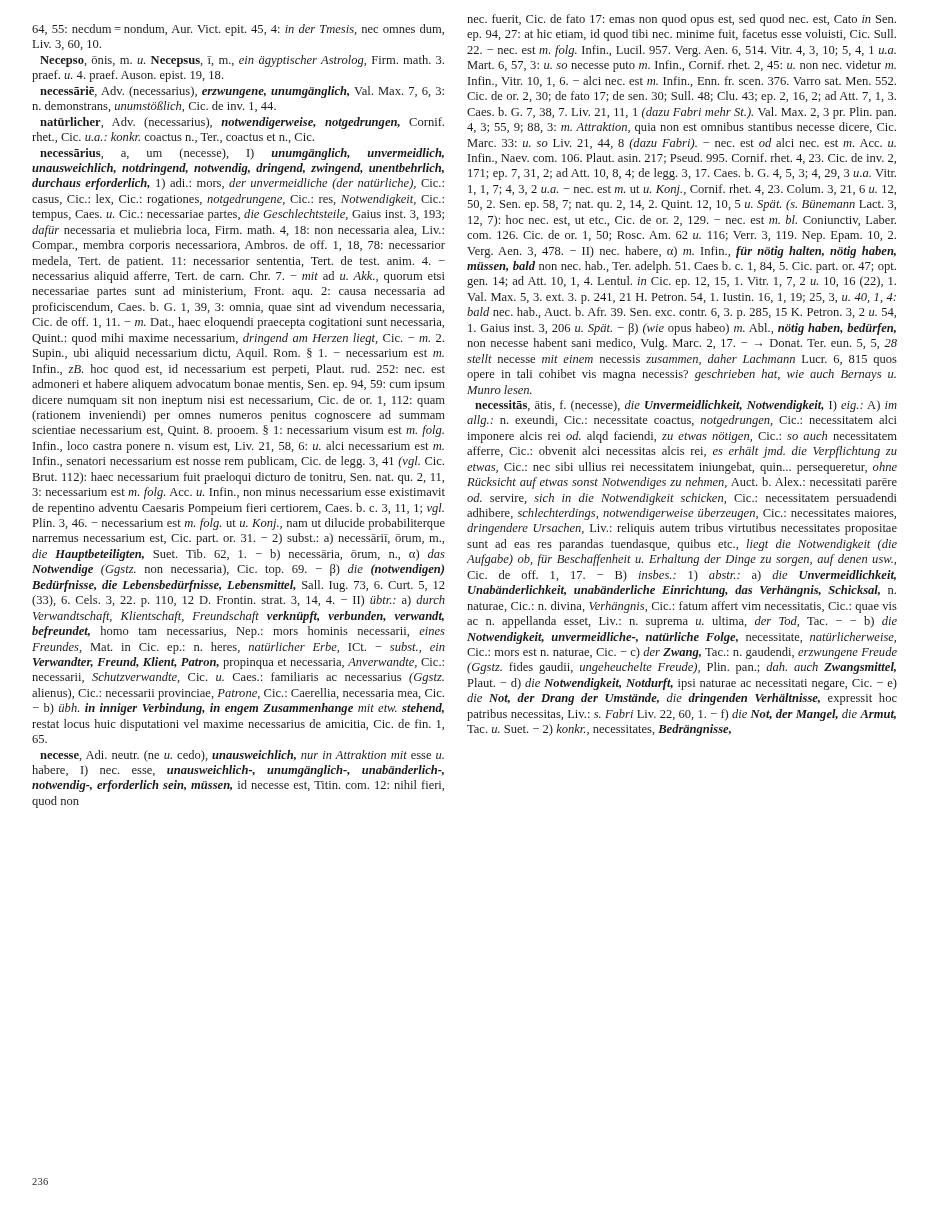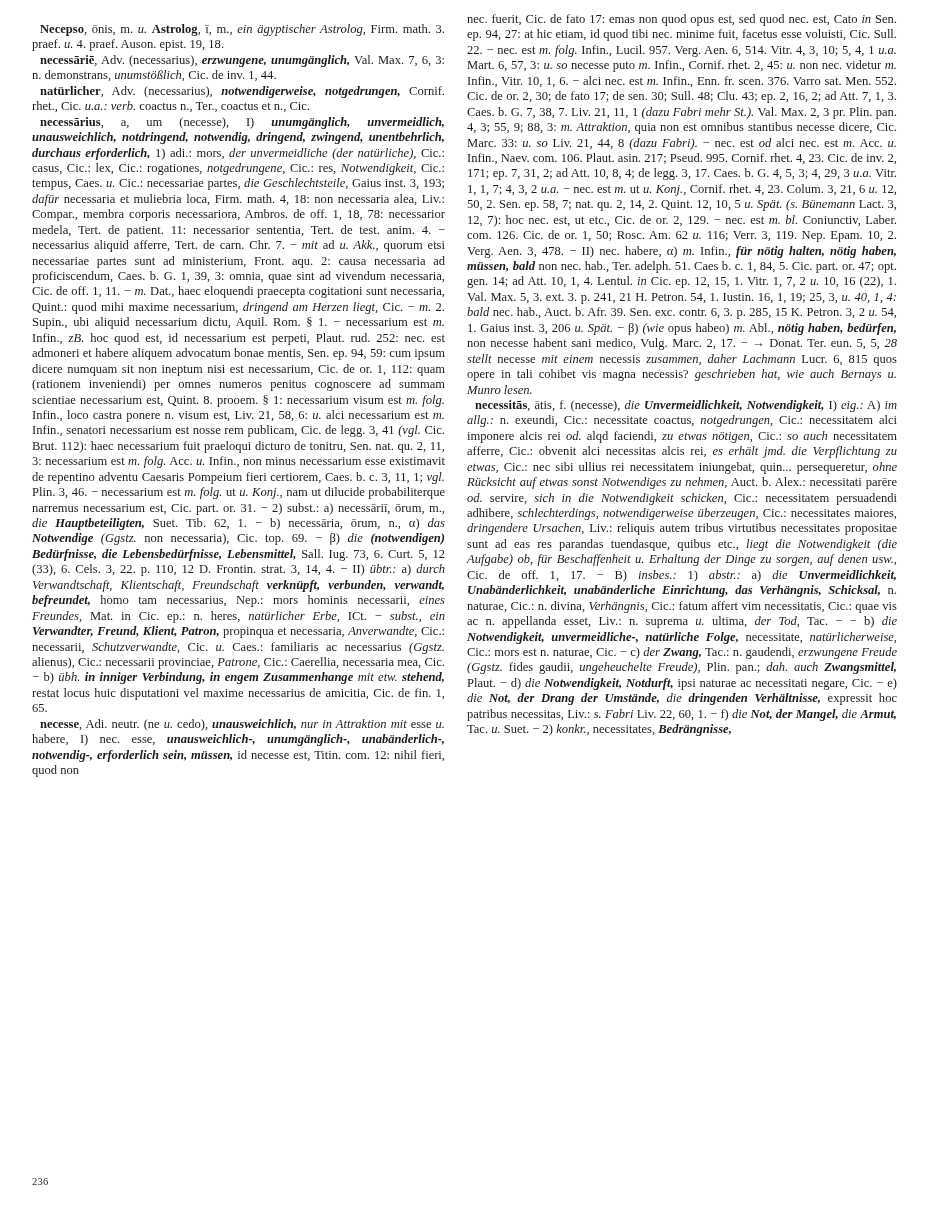--- a/index.html
+++ b/index.html
@@ -76,23 +76,24 @@
   }
 </style>
 </head>
 <body>
 
 <div class="page">
 
   <div class="columns">
 
     <div class="col col-left">
-      <p class="entry"><b>Necepso</b>, ōnis, m. <i>u.</i> <b>Astrolog</b>, ī, m., <i>ein ägyptischer Astrolog,</i> Firm. math. 3. praef. <i>u.</i> 4. praef. Auson. epist. 19, 18.</p>
+      <p class="cont">64, 55: necdum = nondum, Aur. Vict. epit. 45, 4: <i>in der Tmesis,</i> nec omnes dum, Liv. 3, 60, 10.</p>
+      <p class="entry"><b>Necepso</b>, ōnis, m. <i>u.</i> <b>Necepsus</b>, ī, m., <i>ein ägyptischer Astrolog,</i> Firm. math. 3. praef. <i>u.</i> 4. praef. Auson. epist. 19, 18.</p>
       <p class="entry"><b>necessāriē</b>, Adv. (necessarius), <b><i>erzwungene, unumgänglich,</i></b> Val. Max. 7, 6, 3: n. demonstrans, <i>unumstößlich,</i> Cic. de inv. 1, 44.</p>
-      <p class="entry"><b>natürlicher</b>, Adv. (necessarius), <b><i>notwendigerweise, notgedrungen,</i></b> Cornif. rhet., Cic. <i>u.a.: verb.</i> coactus n., Ter., coactus et n., Cic.</p>
+      <p class="entry"><b>natürlicher</b>, Adv. (necessarius), <b><i>notwendigerweise, notgedrungen,</i></b> Cornif. rhet., Cic. <i>u.a.: konkr.</i> coactus n., Ter., coactus et n., Cic.</p>
       <p class="entry"><b>necessārius</b>, a, um (necesse), I) <b><i>unumgänglich, unvermeidlich, unausweichlich, notdringend, notwendig, dringend, zwingend, unentbehrlich, durchaus erforderlich,</i></b> 1) adi.: mors, <i>der unvermeidliche (der natürliche),</i> Cic.: casus, Cic.: lex, Cic.: rogationes, <i>notgedrungene,</i> Cic.: res, <i>Notwendigkeit,</i> Cic.: tempus, Caes. <i>u.</i> Cic.: necessariae partes, <i>die Geschlechtsteile,</i> Gaius inst. 3, 193; <i>dafür</i> necessaria et muliebria loca, Firm. math. 4, 18: non necessaria alea, Liv.: Compar., membra corporis necessariora, Ambros. de off. 1, 18, 78: necessarior medela, Tert. de patient. 11: necessarior sententia, Tert. de test. anim. 4. − necessarius aliquid afferre, Tert. de carn. Chr. 7. − <i>mit</i> ad <i>u. Akk.,</i> quorum etsi necessariae partes sunt ad ministerium, Front. aqu. 2: causa necessaria ad proficiscendum, Caes. b. G. 1, 39, 3: omnia, quae sint ad vivendum necessaria, Cic. de off. 1, 11. − <i>m.</i> Dat., haec eloquendi praecepta cogitationi sunt necessaria, Quint.: quod mihi maxime necessarium, <i>dringend am Herzen liegt,</i> Cic. − <i>m.</i> 2. Supin., ubi aliquid necessarium dictu, Aquil. Rom. § 1. − necessarium est <i>m.</i> Infin., <i>zB.</i> hoc quod est, id necessarium est perpeti, Plaut. rud. 252: nec. est admoneri et habere aliquem advocatum bonae mentis, Sen. ep. 94, 59: cum ipsum dicere numquam sit non ineptum nisi est necessarium, Cic. de or. 1, 112: quam (rationem inveniendi) per omnes numeros penitus cognoscere ad summam scientiae necessarium est, Quint. 8. prooem. § 1: necessarium visum est <i>m. folg.</i> Infin., loco castra ponere n. visum est, Liv. 21, 58, 6: <i>u.</i> alci necessarium est <i>m.</i> Infin., senatori necessarium est nosse rem publicam, Cic. de legg. 3, 41 <i>(vgl.</i> Cic. Brut. 112): haec necessarium fuit praeloqui dicturo de tonitru, Sen. nat. qu. 2, 11, 3: necessarium est <i>m. folg.</i> Acc. <i>u.</i> Infin., non minus necessarium esse existimavit de repentino adventu Caesaris Pompeium fieri certiorem, Caes. b. c. 3, 11, 1; <i>vgl.</i> Plin. 3, 46. − necessarium est <i>m. folg.</i> ut <i>u. Konj.,</i> nam ut dilucide probabiliterque narremus necessarium est, Cic. part. or. 31. − 2) subst.: a) necessāriī, ōrum, m., <i>die</i> <b><i>Hauptbeteiligten,</i></b> Suet. Tib. 62, 1. − b) necessāria, ōrum, n., α) <i>das</i> <b><i>Notwendige</i></b> <i>(Ggstz.</i> non necessaria), Cic. top. 69. − β) <i>die</i> <b><i>(notwendigen) Bedürfnisse, die Lebensbedürfnisse, Lebensmittel,</i></b> Sall. Iug. 73, 6. Curt. 5, 12 (33), 6. Cels. 3, 22. p. 110, 12 D. Frontin. strat. 3, 14, 4. − II) <i>übtr.:</i> a) <i>durch Verwandtschaft, Klientschaft, Freundschaft</i> <b><i>verknüpft, verbunden, verwandt, befreundet,</i></b> homo tam necessarius, Nep.: mors hominis necessarii, <i>eines Freundes,</i> Mat. in Cic. ep.: n. heres, <i>natürlicher Erbe,</i> ICt. − <i>subst., ein</i> <b><i>Verwandter, Freund, Klient, Patron,</i></b> propinqua et necessaria, <i>Anverwandte,</i> Cic.: necessarii, <i>Schutzverwandte,</i> Cic. <i>u.</i> Caes.: familiaris ac necessarius <i>(Ggstz.</i> alienus), Cic.: necessarii provinciae, <i>Patrone,</i> Cic.: Caerellia, necessaria mea, Cic. − b) <i>übh.</i> <b><i>in inniger Verbindung, in engem Zusammenhange</i></b> <i>mit etw.</i> <b><i>stehend,</i></b> restat locus huic disputationi vel maxime necessarius de amicitia, Cic. de fin. 1, 65.</p>
       <p class="entry"><b>necesse</b>, Adi. neutr. (ne <i>u.</i> cedo), <b><i>unausweichlich,</i></b> <i>nur in Attraktion mit</i> esse <i>u.</i> habere, I) nec. esse, <b><i>unausweichlich-, unumgänglich-, unabänderlich-, notwendig-, erforderlich sein, müssen,</i></b> id necesse est, Titin. com. 12: nihil fieri, quod non</p>
     </div>
 
     <div class="col col-right">
       <p class="cont">nec. fuerit, Cic. de fato 17: emas non quod opus est, sed quod nec. est, Cato <i>in</i> Sen. ep. 94, 27: at hic etiam, id quod tibi nec. minime fuit, facetus esse voluisti, Cic. Sull. 22. − nec. est <i>m. folg.</i> Infin., Lucil. 957. Verg. Aen. 6, 514. Vitr. 4, 3, 10; 5, 4, 1 <i>u.a.</i> Mart. 6, 57, 3: <i>u. so</i> necesse puto <i>m.</i> Infin., Cornif. rhet. 2, 45: <i>u.</i> non nec. videtur <i>m.</i> Infin., Vitr. 10, 1, 6. − alci nec. est <i>m.</i> Infin., Enn. fr. scen. 376. Varro sat. Men. 552. Cic. de or. 2, 30; de fato 17; de sen. 30; Sull. 48; Clu. 43; ep. 2, 16, 2; ad Att. 7, 1, 3. Caes. b. G. 7, 38, 7. Liv. 21, 11, 1 <i>(dazu Fabri mehr St.).</i> Val. Max. 2, 3 pr. Plin. pan. 4, 3; 55, 9; 88, 3: <i>m. Attraktion,</i> quia non est omnibus stantibus necesse dicere, Cic. Marc. 33: <i>u. so</i> Liv. 21, 44, 8 <i>(dazu Fabri).</i> − nec. est <i>od</i> alci nec. est <i>m.</i> Acc. <i>u.</i> Infin., Naev. com. 106. Plaut. asin. 217; Pseud. 995. Cornif. rhet. 4, 23. Cic. de inv. 2, 171; ep. 7, 31, 2; ad Att. 10, 8, 4; de legg. 3, 17. Caes. b. G. 4, 5, 3; 4, 29, 3 <i>u.a.</i> Vitr. 1, 1, 7; 4, 3, 2 <i>u.a.</i> − nec. est <i>m.</i> ut <i>u. Konj.,</i> Cornif. rhet. 4, 23. Colum. 3, 21, 6 <i>u.</i> 12, 50, 2. Sen. ep. 58, 7; nat. qu. 2, 14, 2. Quint. 12, 10, 5 <i>u. Spät. (s. Bünemann</i> Lact. 3, 12, 7): hoc nec. est, ut etc., Cic. de or. 2, 129. − nec. est <i>m. bl.</i> Coniunctiv, Laber. com. 126. Cic. de or. 1, 50; Rosc. Am. 62 <i>u.</i> 116; Verr. 3, 119. Nep. Epam. 10, 2. Verg. Aen. 3, 478. − II) nec. habere, α) <i>m.</i> Infin., <b><i>für nötig halten, nötig haben, müssen, bald</i></b> non nec. hab., Ter. adelph. 51. Caes b. c. 1, 84, 5. Cic. part. or. 47; opt. gen. 14; ad Att. 10, 1, 4. Lentul. <i>in</i> Cic. ep. 12, 15, 1. Vitr. 1, 7, 2 <i>u.</i> 10, 16 (22), 1. Val. Max. 5, 3. ext. 3. p. 241, 21 H. Petron. 54, 1. Iustin. 16, 1, 19; 25, 3, <i>u. 40, 1, 4: bald</i> nec. hab., Auct. b. Afr. 39. Sen. exc. contr. 6, 3. p. 285, 15 K. Petron. 3, 2 <i>u.</i> 54, 1. Gaius inst. 3, 206 <i>u. Spät.</i> − β) <i>(wie</i> opus habeo) <i>m.</i> Abl., <b><i>nötig haben, bedürfen,</i></b> non necesse habent sani medico, Vulg. Marc. 2, 17. − → Donat. Ter. eun. 5, 5, <i>28 stellt</i> necesse <i>mit einem</i> necessis <i>zusammen, daher Lachmann</i> Lucr. 6, 815 quos opere in tali cohibet vis magna necessis? <i>geschrieben hat, wie auch Bernays u. Munro lesen.</i></p>
       <p class="entry"><b>necessitās</b>, ātis, f. (necesse), <i>die</i> <b><i>Unvermeidlichkeit, Notwendigkeit,</i></b> I) <i>eig.:</i> A) <i>im allg.:</i> n. exeundi, Cic.: necessitate coactus, <i>notgedrungen,</i> Cic.: necessitatem alci imponere alcis rei <i>od.</i> alqd faciendi, <i>zu etwas nötigen,</i> Cic.: <i>so auch</i> necessitatem afferre, Cic.: obvenit alci necessitas alcis rei, <i>es erhält jmd. die Verpflichtung zu etwas,</i> Cic.: nec sibi ullius rei necessitatem iniungebat, quin... persequeretur, <i>ohne Rücksicht auf etwas sonst Notwendiges zu nehmen,</i> Auct. b. Alex.: necessitati parēre <i>od.</i> servire, <i>sich in die Notwendigkeit schicken,</i> Cic.: necessitatem persuadendi adhibere, <i>schlechterdings, notwendigerweise überzeugen,</i> Cic.: necessitates maiores, <i>dringendere Ursachen,</i> Liv.: reliquis autem tribus virtutibus necessitates propositae sunt ad eas res parandas tuendasque, quibus etc., <i>liegt die Notwendigkeit (die Aufgabe) ob, für Beschaffenheit u. Erhaltung der Dinge zu sorgen, auf denen usw.,</i> Cic. de off. 1, 17. − B) <i>insbes.:</i> 1) <i>abstr.:</i> a) <i>die</i> <b><i>Unvermeidlichkeit, Unabänderlichkeit, unabänderliche Einrichtung, das</i></b> <b><i>Verhängnis, Schicksal,</i></b> n. naturae, Cic.: n. divina, <i>Verhängnis,</i> Cic.: fatum affert vim necessitatis, Cic.: quae vis ac n. appellanda esset, Liv.: n. suprema <i>u.</i> ultima, <i>der Tod,</i> Tac. − − b) <i>die</i> <b><i>Notwendigkeit, unvermeidliche-, natürliche Folge,</i></b> necessitate, <i>natürlicherweise,</i> Cic.: mors est n. naturae, Cic. − c) <i>der</i> <b><i>Zwang,</i></b> Tac.: n. gaudendi, <i>erzwungene Freude (Ggstz.</i> fides gaudii, <i>ungeheuchelte Freude),</i> Plin. pan.; <i>dah. auch</i> <b><i>Zwangsmittel,</i></b> Plaut. − d) <i>die</i> <b><i>Notwendigkeit, Notdurft,</i></b> ipsi naturae ac necessitati negare, Cic. − e) <i>die</i> <b><i>Not, der</i></b> <b><i>Drang der Umstände,</i></b> <i>die</i> <b><i>dringenden Verhältnisse,</i></b> expressit hoc patribus necessitas, Liv.: <i>s. Fabri</i> Liv. 22, 60, 1. − f) <i>die</i> <b><i>Not, der</i></b> <b><i>Mangel,</i></b> <i>die</i> <b><i>Armut,</i></b> Tac. <i>u.</i> Suet. − 2) <i>konkr.,</i> necessitates, <b><i>Bedrängnisse,</i></b></p>
     </div>
 
   </div>

